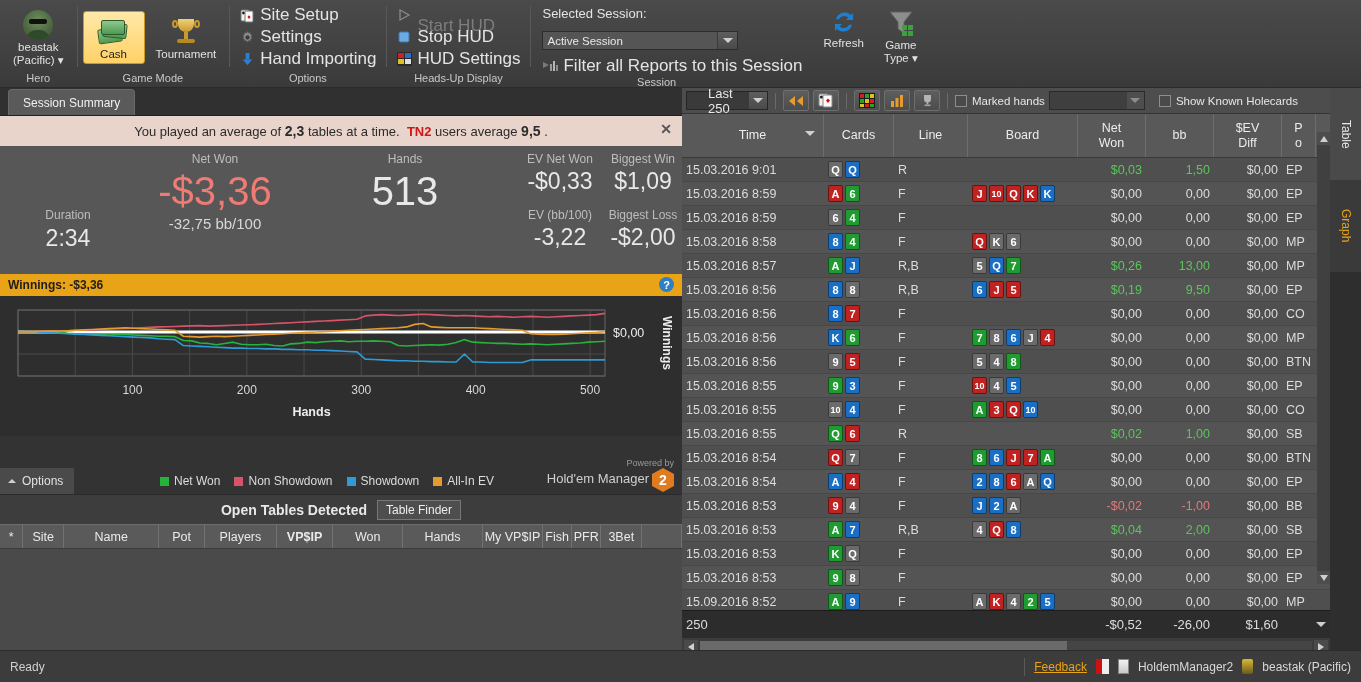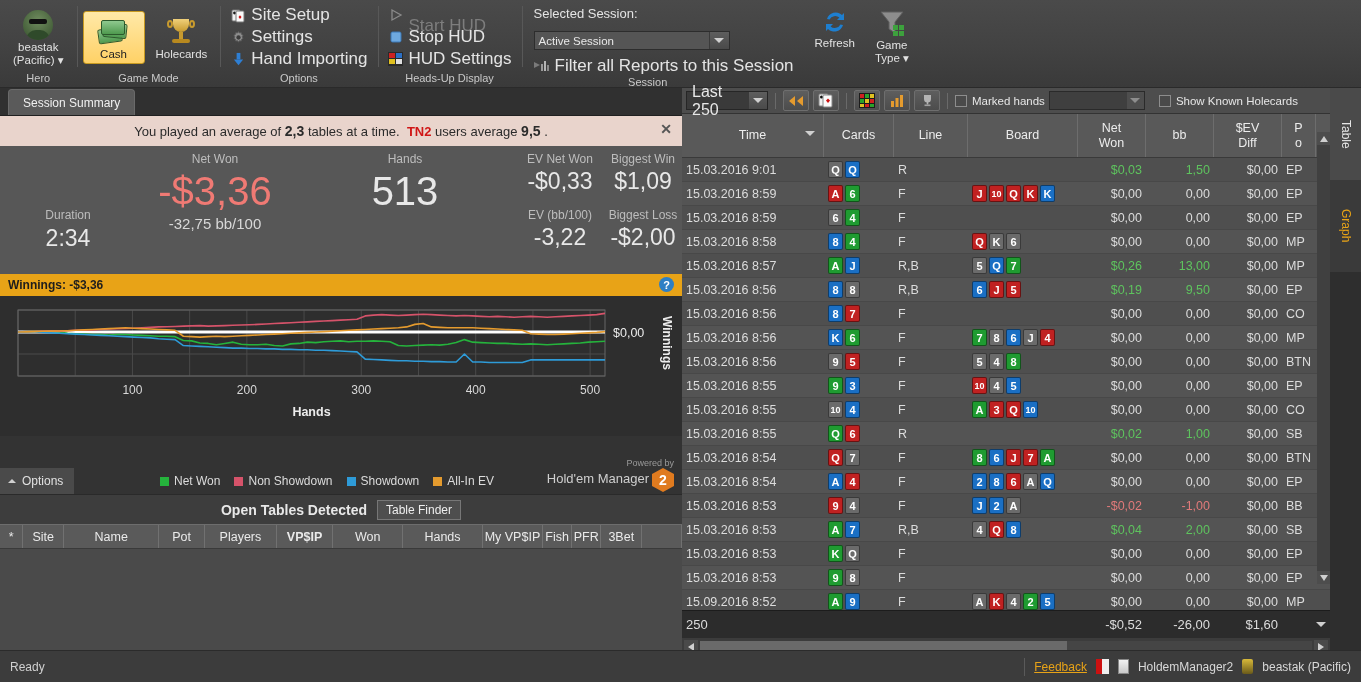--- a/index.html
+++ b/index.html
@@ -143,21 +143,21 @@
               color:#eaeaea; border-right:1px solid #717171; }
   .tbody { height:104px; background:#4a4a4a; }
 
   
   .right-pane { position:absolute; left:682px; top:88px; width:648px; height:562px;
                 background:#3c3c3c; }
   .rtoolbar { height:26px; background:#4d4d4d; display:flex; align-items:center; gap:4px;
               padding:0 4px; border-bottom:1px solid #333; }
   .tcombo { display:flex; align-items:center; height:19px; width:82px; background:#3a3a3a;
             border:1px solid #262626; }
-  .tcombo .val { flex:1; padding-left:5px; font-size:16px; color:#e8e8e8; }
+  .tcombo .val { flex:1; padding-left:21px; font-size:13px; color:#e8e8e8; }
   .tbtn { width:26px;height:21px; background:linear-gradient(#5e5e5e,#4c4c4c);
           border:1px solid #6e6e6e; display:flex;align-items:center;justify-content:center;
           cursor:pointer; border-radius:2px; }
   .sep { width:1px; height:16px; background:#6a6a6a; margin:0 3px; }
   .chk { width:12px;height:12px; background:#4a4a4a; border:1px solid #8d8d8d; display:inline-block; }
   .chklbl { font-size:11.5px; color:#e6e6e6; display:flex; align-items:center; gap:5px; cursor:pointer;}
   .mcombo { width:96px; height:19px; background:#3f3f3f; border:1px solid #2a2a2a;
             display:flex; align-items:center; }
 
   .hhead { height:44px; background:#595959; display:flex; border-bottom:1px solid #3a3a3a; }
@@ -247,21 +247,21 @@
       <div class="bigbtn">
         <div class="ico">
           <div class="trophy">
               <div class="h1"></div>
               <div class="h2"></div>
               <div class="cup"></div>
               <div class="stem"></div>
               <div class="base"></div>
             </div>
         </div>
-        <div class="lbl">Holecards</div>
+        <div class="lbl">Tournament</div>
       </div>
     </div>
     <div class="rgroup-label">Game Mode</div>
   </div>
 
   <div class="rgroup">
     <div class="rgroup-body">
       <div class="col3">
         <div class="smallrow">
           <span class="sico">

